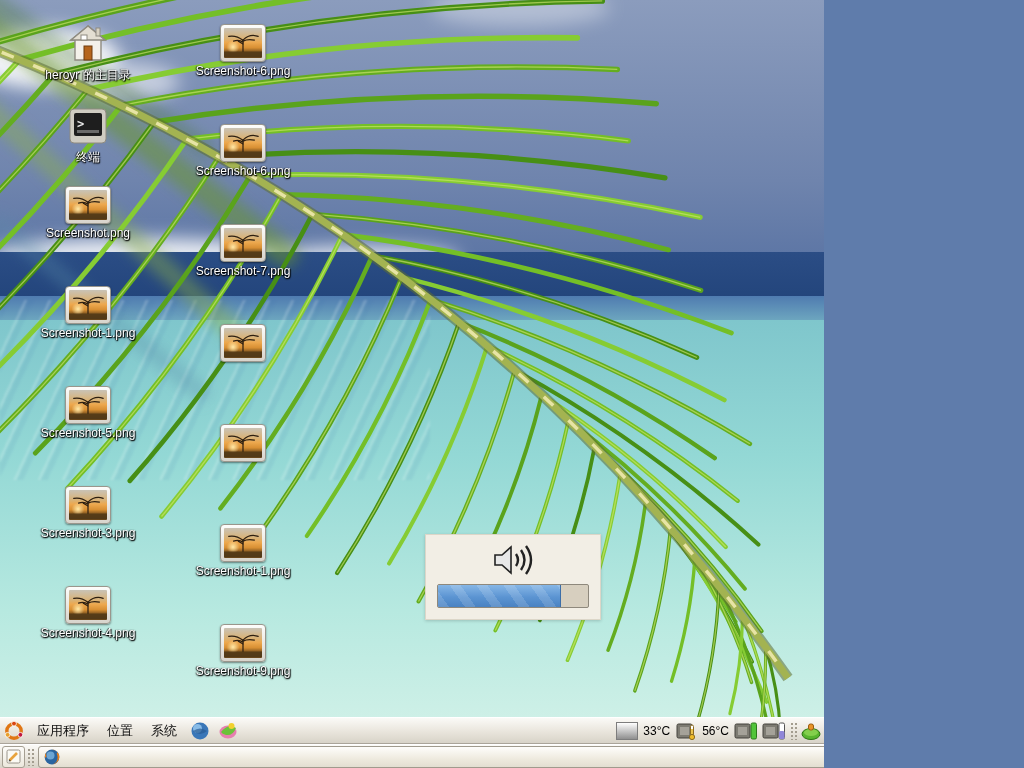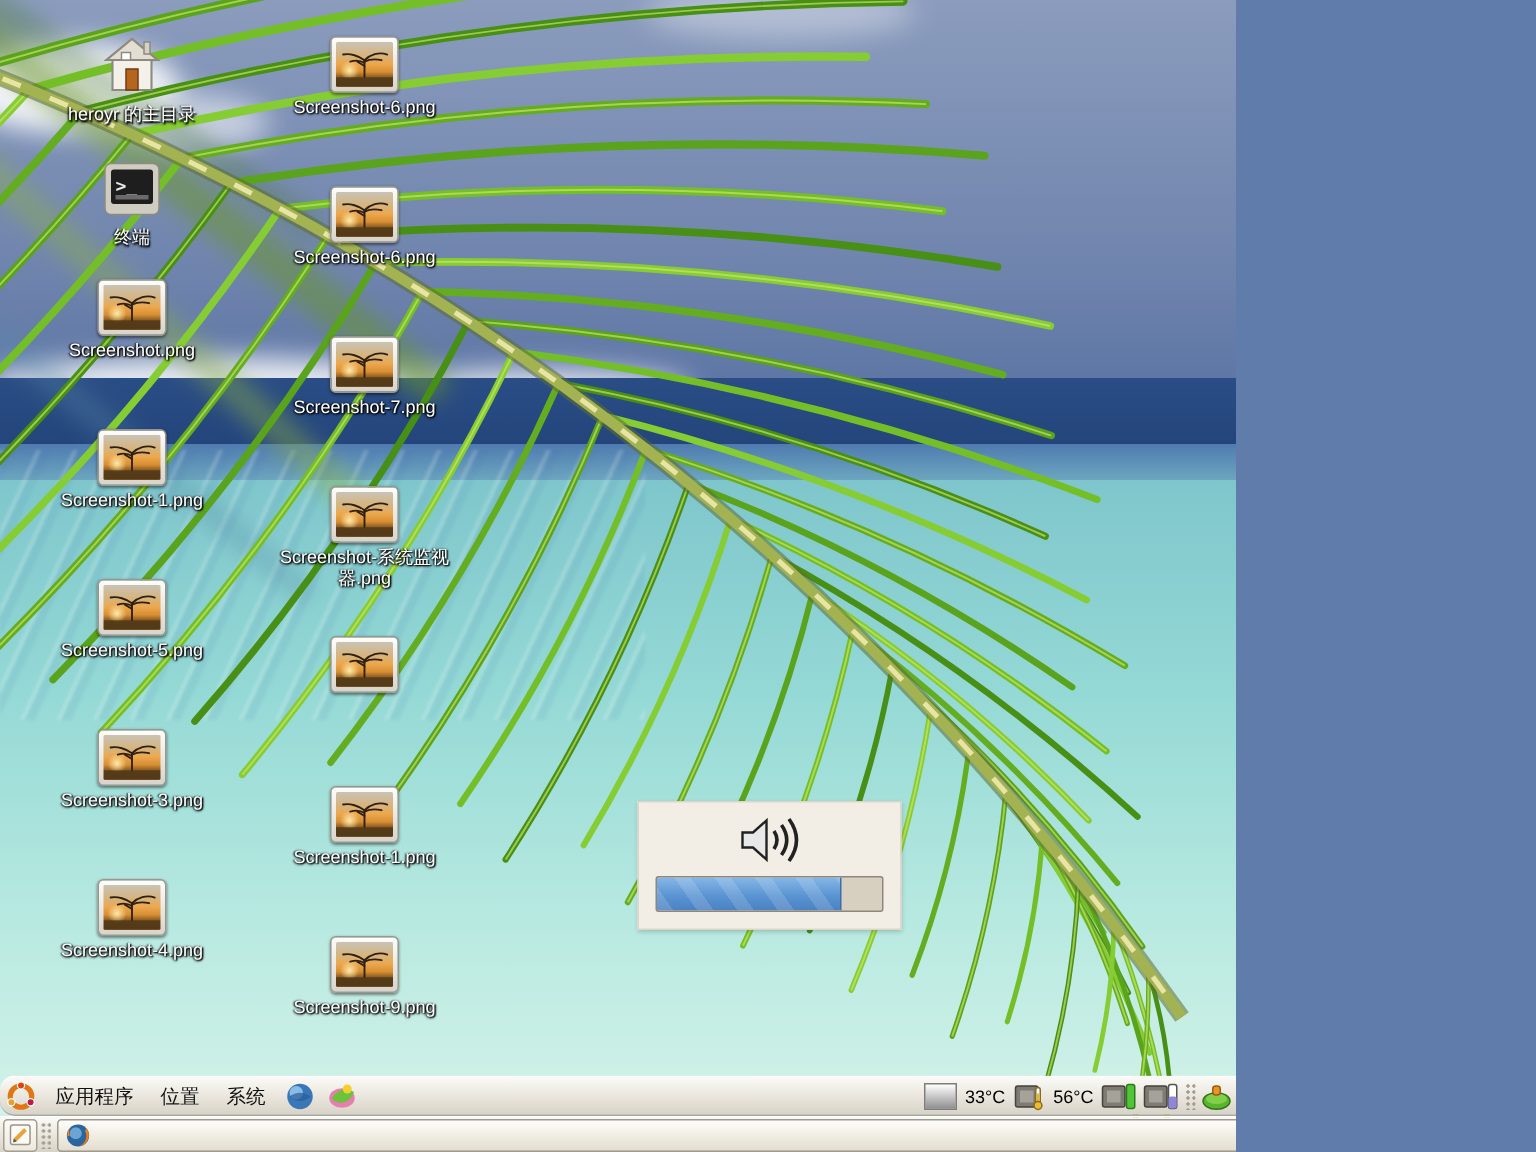--- a/index.html
+++ b/index.html
@@ -35,21 +35,21 @@
     box-shadow:0 1px 3px rgba(0,0,0,.18);}
   .osd .spk{position:absolute;left:0;right:0;top:7px;text-align:center;}
   .osd .barwrap{position:absolute;left:11px;right:11px;bottom:11px;height:22px;background:#d7cfbf;border:1px solid #8e887c;border-radius:2px;overflow:hidden;}
   .osd .barfill{height:100%;background:
       repeating-linear-gradient(55deg,rgba(255,255,255,.14) 0 9px,rgba(255,255,255,0) 9px 22px),
       linear-gradient(#86b6e6,#5b94d2 55%,#4a82c2);border-right:1px solid #3c6ea8;}
 
   
   .panel{position:absolute;left:0;width:1024px;background:linear-gradient(#fbfaf7,#e9e5dc 55%,#d8d3c8);
     border-top:1px solid #fff;box-sizing:border-box;}
-  #menupanel{top:717px;height:27px;border-bottom:1px solid #aaa49a;border-radius:10px;}
+  #menupanel{top:717px;height:27px;border-bottom:1px solid #aaa49a;}
   #taskpanel{top:744px;height:24px;}
   .prow{display:flex;align-items:center;height:100%;}
   .menuitem{font-size:13px;color:#111;padding:0 9px;height:100%;display:flex;align-items:center;cursor:default;}
   .launcher{width:22px;height:22px;margin:0 3px;display:flex;align-items:center;justify-content:center;}
   .spacer{flex:1;}
   .trayitem{display:flex;align-items:center;margin:0 2px;height:100%;}
   .traytext{font-size:12px;color:#000;margin:0 1px;}
   .clock{font-size:18px;color:#000;margin:0 5px;}
   .handle{width:7px;height:18px;margin:0 2px;background-image:radial-gradient(#a39d8f 1px,transparent 1.2px);background-size:4px 4px;}
   .graybox{width:20px;height:16px;background:linear-gradient(#ffffff,#8f8f8f);border:1px solid #7d7d7d;}
@@ -342,21 +342,21 @@
                   <path d="M20,12 C16,9 10,7 5,8"></path>
                   <path d="M20,12 C24,8 30,6 36,8"></path>
           <path d="M20,14 C17,12 13,12 10,13"></path>
                   <path d="M20,13 C24,11 28,11 32,12"></path>
                   <line x1="20" y1="16" x2="15" y2="13"></line>
         </g>
                 <rect x="0" y="24" width="40" height="6" fill="#4a3416" opacity=".8"></rect>
               </svg>
             </div>
           </div></div>
-    <div class="dlabel">Screenshot-系统监视器.png</div></div>
+    </div>
       <div class="dicon" style="left: 173px; top: 424px;"><div class="art"><div class="thumb">
             <div class="pic">
               <div class="sun"></div>
       <svg viewBox="0 0 40 30" width="100%" height="100%">
         <g stroke="#2e2012" stroke-width="1.3" fill="none" stroke-linecap="round">
           <line x1="20" y1="24" x2="20" y2="12"></line>
                   <path d="M20,12 C16,9 10,7 5,8"></path>
                   <path d="M20,12 C24,8 30,6 36,8"></path>
           <path d="M20,14 C17,12 13,12 10,13"></path>
                   <path d="M20,13 C24,11 28,11 32,12"></path>

